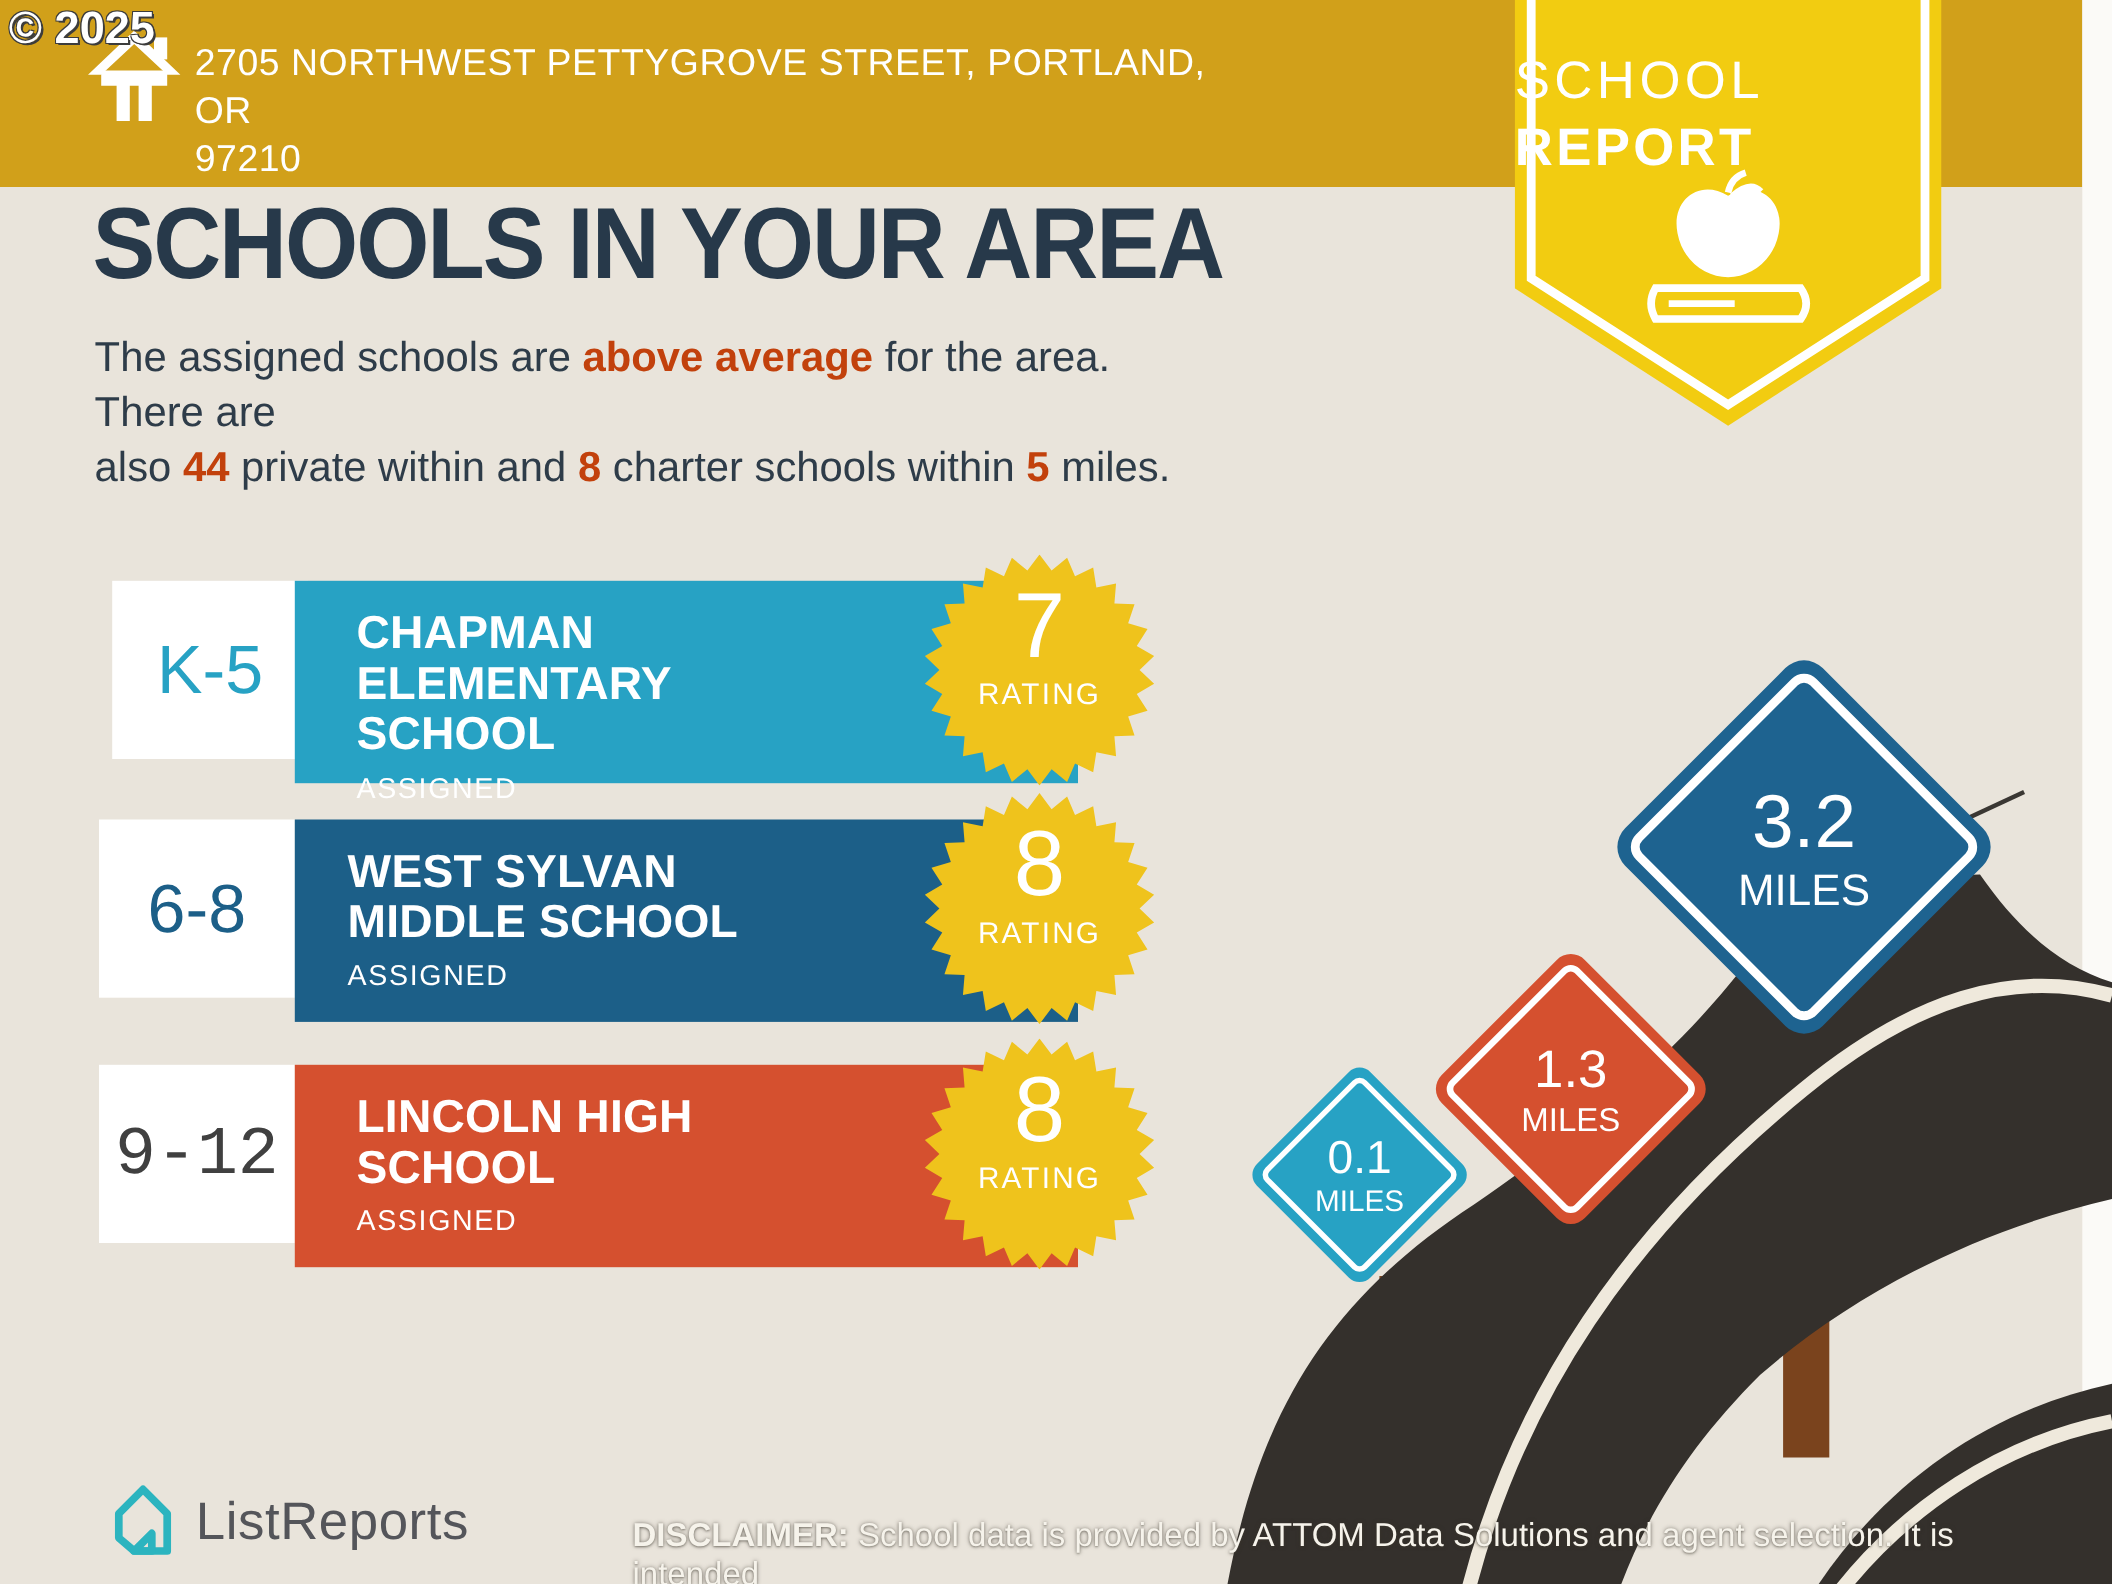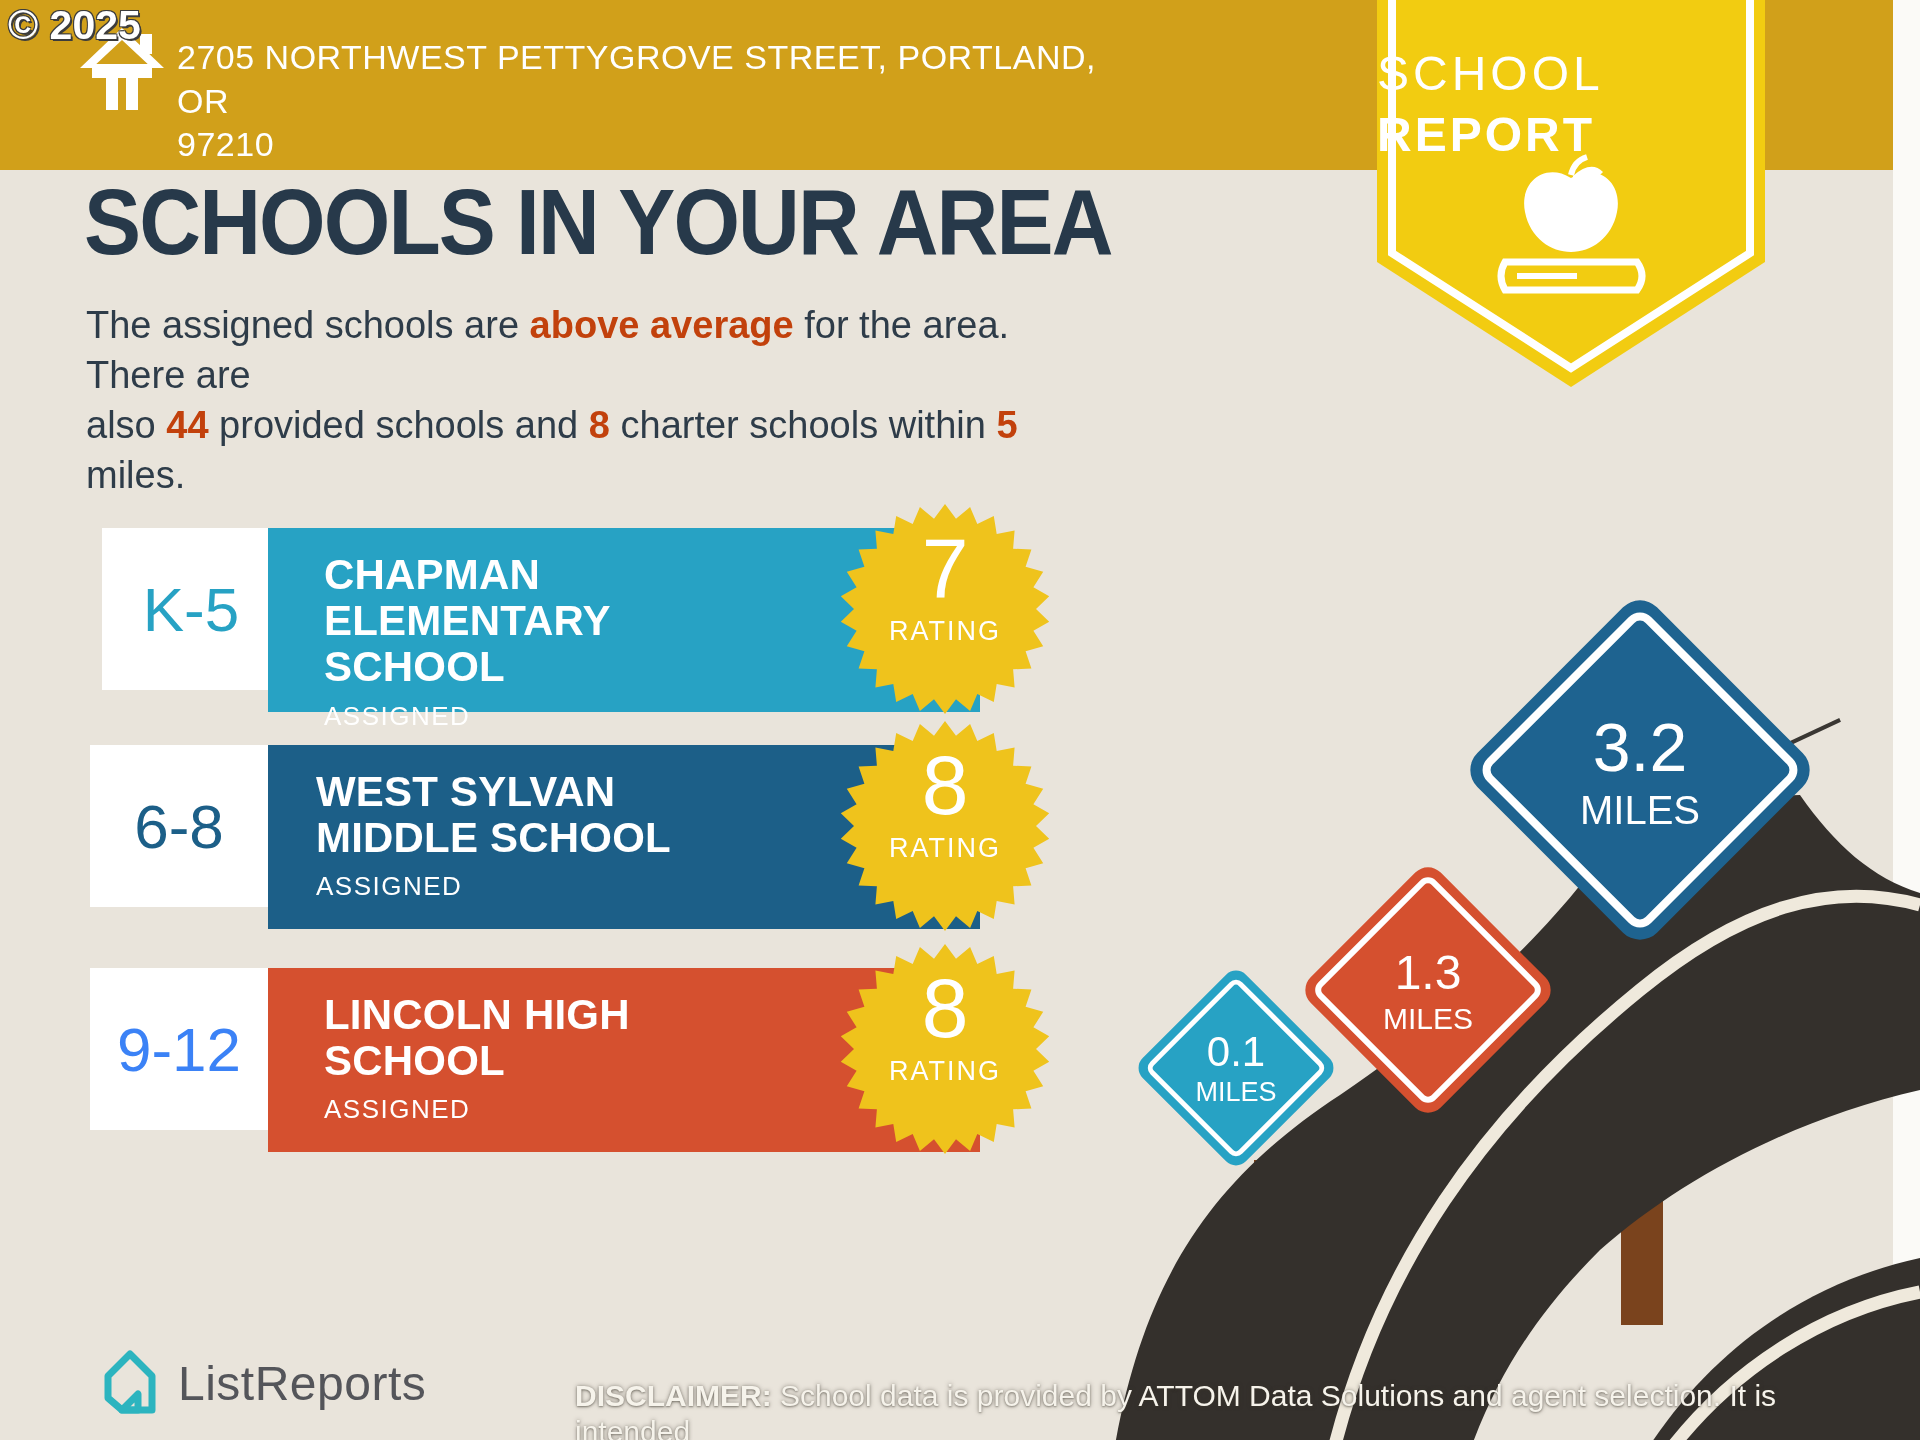--- a/index.html
+++ b/index.html
@@ -34,21 +34,21 @@
   .subtitle .hl{color:#c2410c;font-weight:700;}
   
   .row{position:absolute;left:90px;width:960px;height:162px;}
   .grade-box{
     position:absolute;left:0;top:0;width:178px;height:162px;background:#fff;
     display:flex;align-items:center;justify-content:center;font-size:62px;
   }
   .bar{position:absolute;left:178px;top:0;width:712px;height:184px;color:#fff;padding:24px 0 0 56px;box-sizing:border-box;}
   .row.teal .bar{background:#27A2C4;} .row.teal .grade-box{color:#27A2C4;margin-left:12px;}
   .row.blue .bar{background:#1C5F88;padding-left:48px;} .row.blue .grade-box{color:#1C5F88;}
-  .row.red  .bar{background:#D5502F;} .row.red  .grade-box{color:#3b82f6;}
+  .row.red  .bar{background:#D5502F;} .row.red  .grade-box{color:#404040;font-family:Liberation Mono, monospace;}
   .school-name{font-size:42px;font-weight:700;line-height:1.1;letter-spacing:.2px;width:460px;}
   .assigned{font-size:26px;font-weight:400;letter-spacing:1.5px;margin-top:10px;}
   .starburst{position:absolute;left:750px;top:-24px;width:210px;height:210px;}
   .star-text{position:absolute;left:750px;top:-24px;width:210px;height:210px;text-align:center;color:#fff;}
   .star-text .num{font-size:84px;font-weight:400;margin-top:22px;line-height:1;}
   .star-text .lab{font-size:27px;letter-spacing:2px;margin-top:6px;}
   
   .road-svg{position:absolute;left:0;top:0;z-index:2;}
   .post{position:absolute;background:#7A431D;z-index:1;}
   .thin-line{position:absolute;left:1781px;top:731px;width:62px;height:4px;background:#3A3733;transform:rotate(-25deg);z-index:1;}
@@ -110,21 +110,21 @@
     <path d="M128 262 L260 262 q10 14 0 28 L128 290 q-8 -14 0 -28 Z" fill="none" stroke="#fff" stroke-width="7"></path>
     <line x1="140" y1="276" x2="200" y2="276" stroke="#fff" stroke-width="6"></line>
   </g>
 </svg>
 <div class="pennant-text">
   <div class="l1">SCHOOL</div>
   <div class="l2">REPORT</div>
 </div>
 
 <div class="title">SCHOOLS IN YOUR AREA</div>
-<div class="subtitle"><span>The assigned schools are </span><span class="hl">above average</span><span> for the area. There are</span><br><span>also </span><span class="hl">44</span><span> provided schools and </span><span class="hl">8</span><span> charter schools within </span><span class="hl">5</span><span> miles.</span></div>
+<div class="subtitle"><span>The assigned schools are </span><span class="hl">above average</span><span> for the area. There are</span><br><span>also </span><span class="hl">44</span><span> private within and </span><span class="hl">8</span><span> charter schools within </span><span class="hl">5</span><span> miles.</span></div>
 
 <div class="row teal" style="top:528px;">
   <div class="grade-box">K-5</div>
   <div class="bar">
     <div class="school-name">CHAPMAN ELEMENTARY SCHOOL</div>
     <div class="assigned">ASSIGNED</div>
   </div>
   <svg class="starburst" viewBox="0 0 210 210">
       <polygon class="star" fill="#EFC31C" points="105.0,0.0 116.0,14.7 130.1,3.1 137.3,19.9 153.8,12.0 156.7,30.1 174.6,26.4 173.1,44.7 191.4,45.4 185.6,62.7 203.2,67.8 193.4,83.2 209.2,92.3 196.0,105.0 209.2,117.7 193.4,126.8 203.2,142.2 185.6,147.3 191.4,164.6 173.1,165.3 174.6,183.6 156.7,179.9 153.8,198.0 137.3,190.1 130.1,206.9 116.0,195.3 105.0,210.0 94.0,195.3 79.9,206.9 72.7,190.1 56.2,198.0 53.3,179.9 35.4,183.6 36.9,165.3 18.6,164.6 24.4,147.3 6.8,142.2 16.6,126.8 0.8,117.7 14.0,105.0 0.8,92.3 16.6,83.2 6.8,67.8 24.4,62.7 18.6,45.4 36.9,44.7 35.4,26.4 53.3,30.1 56.2,12.0 72.7,19.9 79.9,3.1 94.0,14.7"></polygon>
     </svg>

